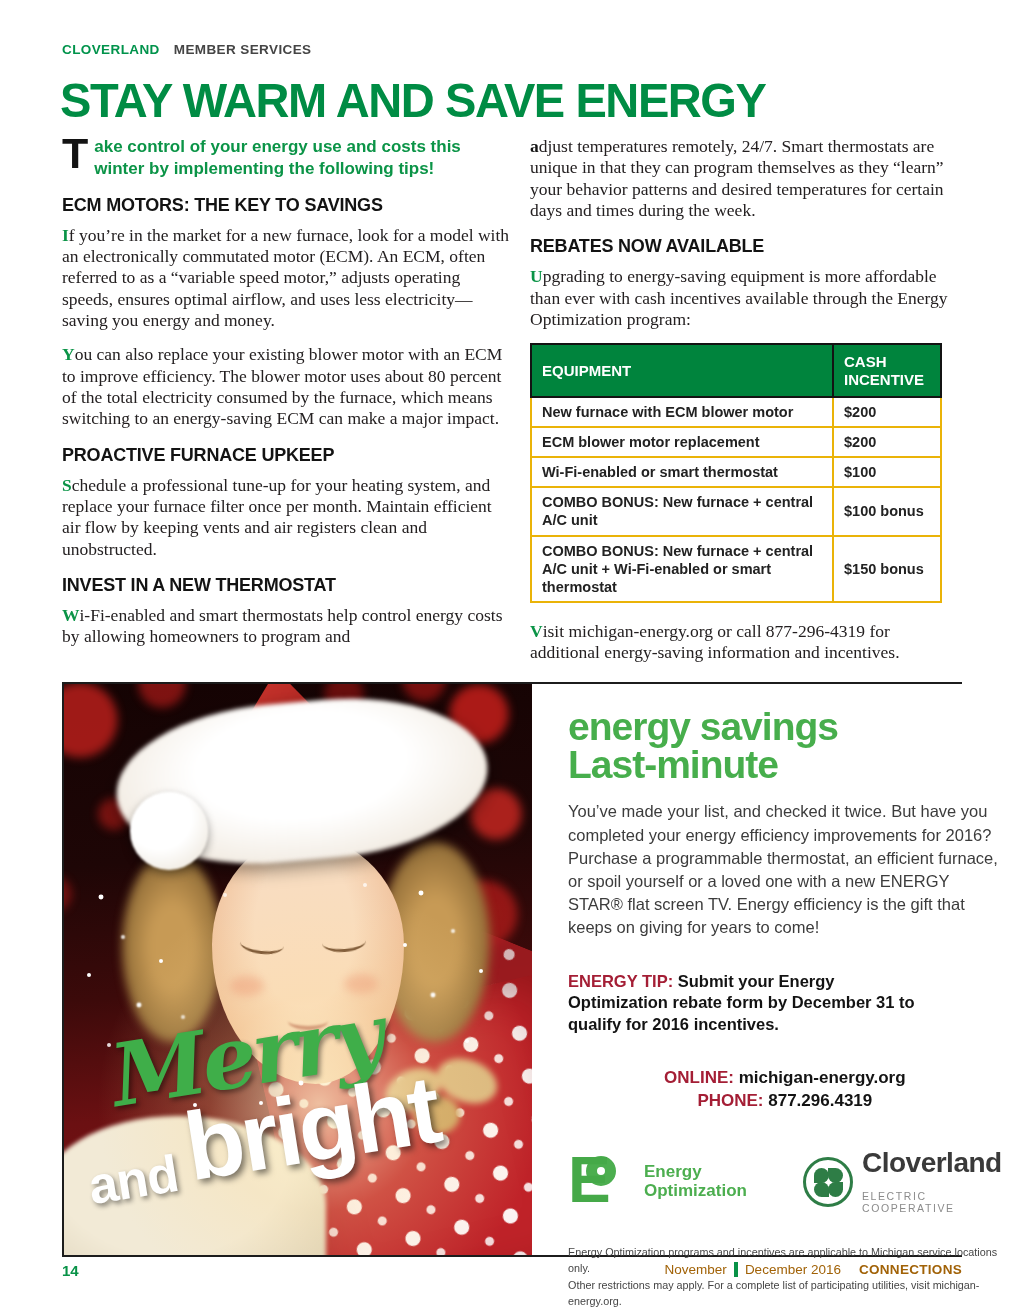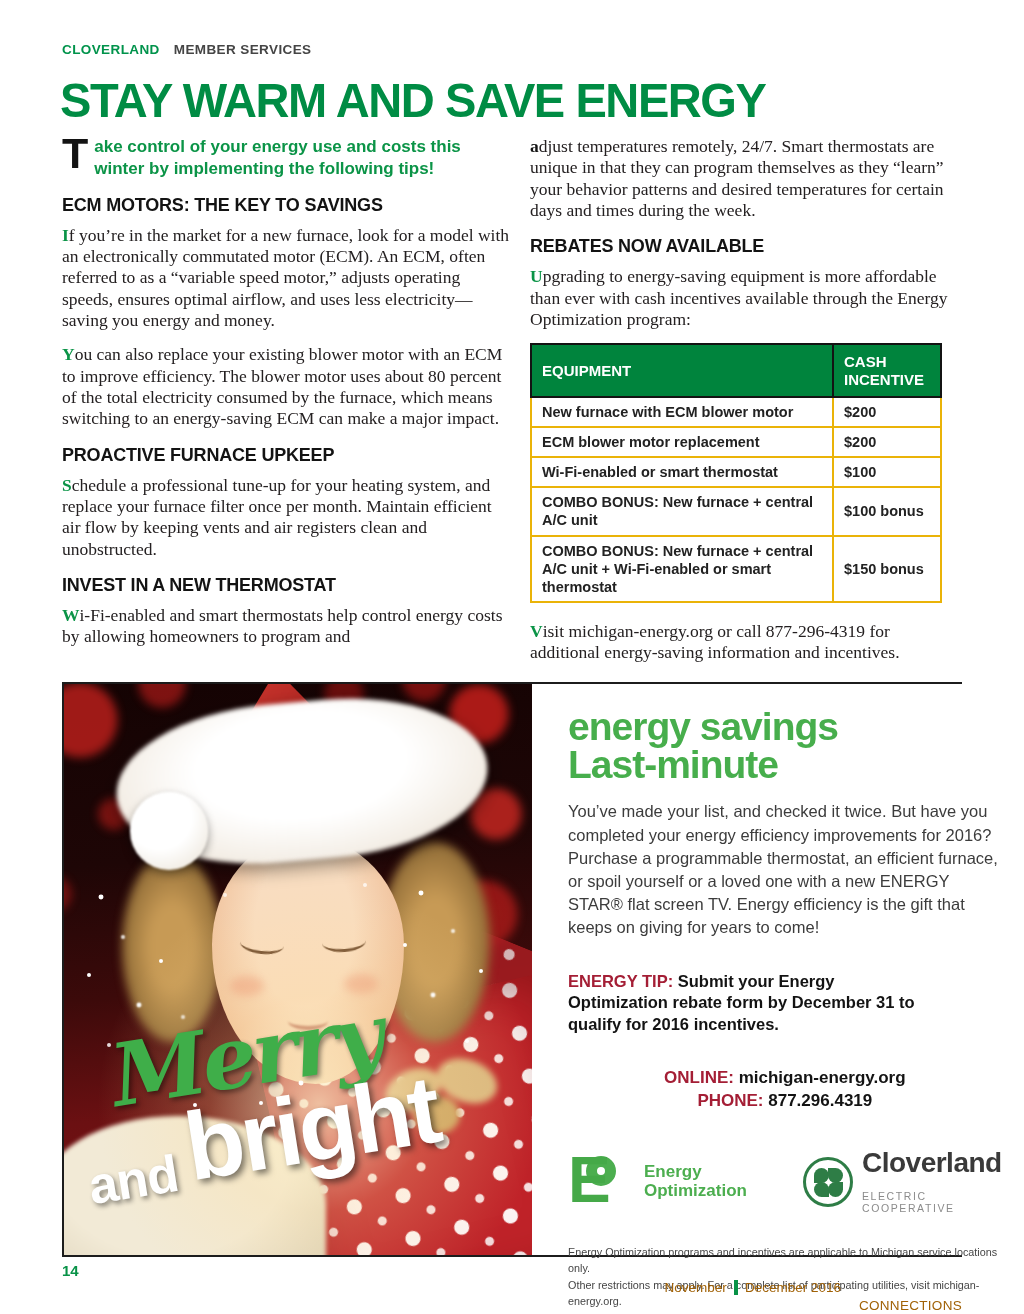--- a/index.html
+++ b/index.html
@@ -194,21 +194,21 @@
   .cl-mark i:nth-child(4){ left:22px; top:22px; transform:rotate(180deg);}
   .cl-text { margin-left:9px; }
   .cl-name { font-size:28px; line-height:1; font-weight:700; color:#3a3a3a; letter-spacing:-.5px; }
   .cl-sub  { font-size:10.5px; color:#8b8b8b; letter-spacing:1.6px; margin-top:13px; }
   .fine-print { margin-top:30px; font-size:10.8px; line-height:1.5; color:#454545; }
 
   
   .footer-left { position:absolute; left:62px; top:1262px; font-size:15px; font-weight:700; color:#089247; }
   .footer-right { position:absolute; right:62px; top:1262px; display:flex; align-items:center; font-size:13.5px; color:#a16207; }
   .footer-right .bar { display:inline-block; width:4px; height:15px; background:#089247; margin:0 7px; }
-  .footer-right .mag { margin-left:18px; font-weight:400; letter-spacing:.3px;margin-top:36px; }
+  .footer-right .mag { margin-left:18px; font-weight:700; letter-spacing:.3px; }
 </style>
 </head>
 <body>
 
 <div class="page">
 
   <div class="kicker">
     <span class="brand">CLOVERLAND</span><span class="section">MEMBER SERVICES</span>
   </div>
   <div class="headline">STAY WARM AND SAVE ENERGY</div>

